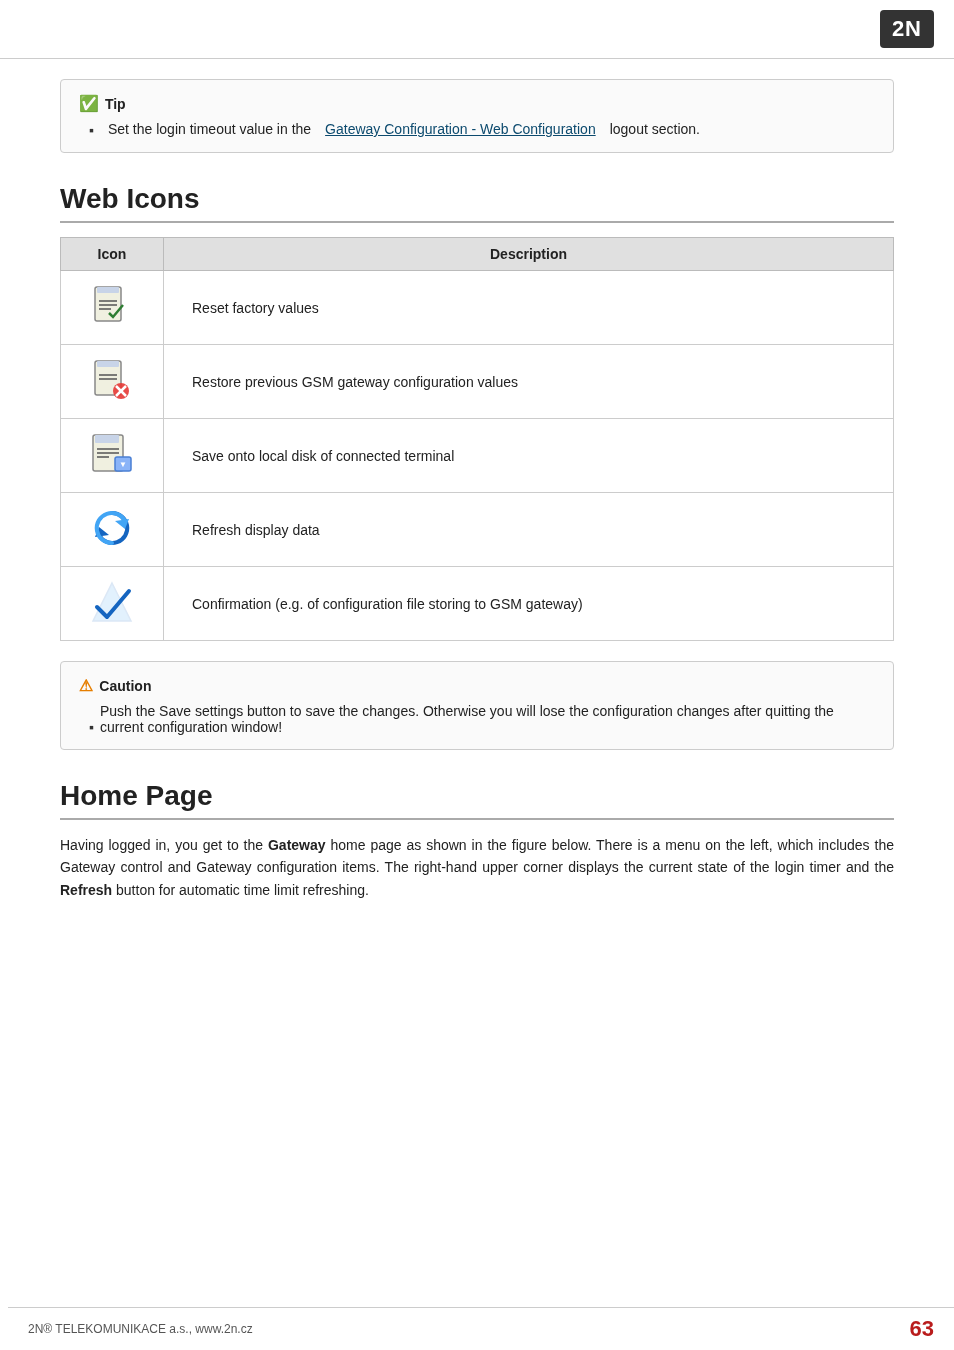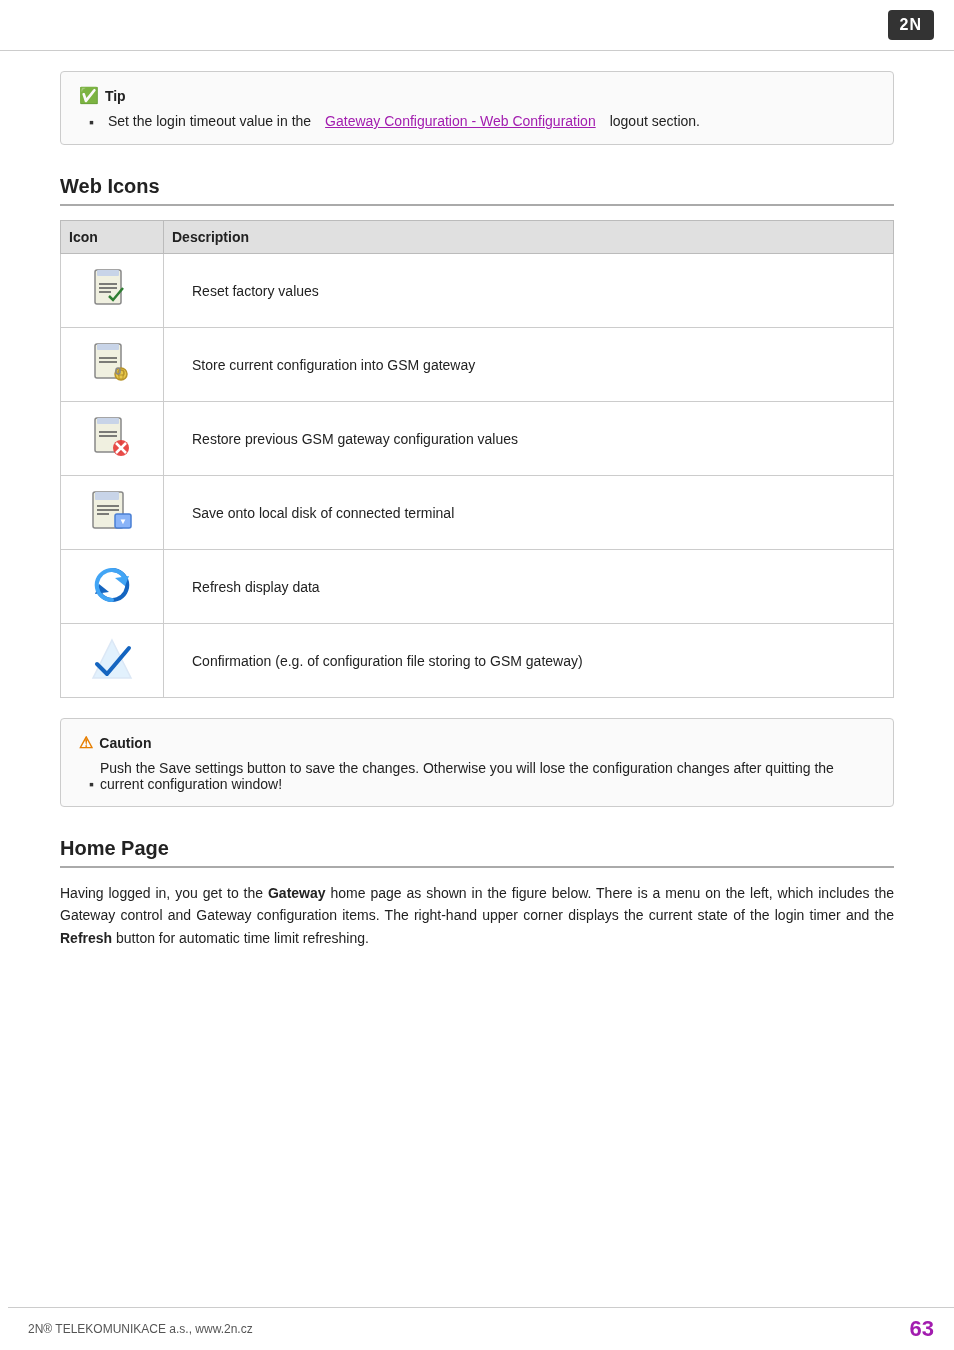--- a/index.html
+++ b/index.html
@@ -18,21 +18,21 @@
       display: flex;
       justify-content: flex-end;
       align-items: center;
       padding: 10px 20px;
       border-bottom: 1px solid #ccc;
     }
     .logo-badge {
       background: #333;
       color: #fff;
       font-weight: bold;
-      font-size: 16px;
+      font-size: 22px;
       padding: 6px 12px;
       border-radius: 4px;
       letter-spacing: 1px;
     }
 
     
     .content {
       padding: 20px 60px 40px 60px;
     }
 
@@ -64,44 +64,44 @@
       align-items: flex-start;
       gap: 14px;
     }
     .tip-body ul li::before {
       content: "▪";
       color: #333;
       margin-top: 1px;
       flex-shrink: 0;
     }
     .tip-link {
-      color: #a21caf;
+      color: #0c4a6e;
       text-decoration: underline;
       cursor: pointer;
     }
 
     
     .section-heading {
-      font-size: 20px;
+      font-size: 28px;
       font-weight: bold;
       margin-bottom: 14px;
       border-bottom: 2px solid #aaa;
       padding-bottom: 6px;
       margin-top: 16px;
     }
 
     
     .icons-table {
       width: 100%;
       border-collapse: collapse;
       margin-bottom: 20px;
     }
     .icons-table th {
       background: #e0e0e0;
-      text-align: left;
+      text-align: center;
       padding: 8px 8px;
       font-weight: bold;
       border: 1px solid #bbb;
     }
     .icons-table td {
       border: 1px solid #ccc;
       padding: 12px 28px;
       vertical-align: middle;
     }
     .icon-cell {
@@ -170,21 +170,21 @@
       padding: 8px 20px;
       display: flex;
       justify-content: space-between;
       align-items: center;
       font-size: 12px;
       color: #555;
     }
     .footer-page {
       font-size: 22px;
       font-weight: bold;
-      color: #a21caf;
+      color: #b91c1c;
     }
   </style>
 </head>
 <body>
 
 <div class="header">
   <div class="logo-badge">2N</div>
 </div>
 
 <div class="content">
@@ -226,33 +226,20 @@
       <polyline points="20,30 24,34 34,22" fill="none" stroke="#2e7d32" stroke-width="2.5"></polyline>
     </svg></td>
             <td>Reset factory values</td>
           </tr>
           <tr>
             <td class="icon-cell"><svg class="icon-svg" viewBox="0 0 46 46">
       <rect x="6" y="4" width="26" height="34" rx="2" fill="#f0f0e0" stroke="#888" stroke-width="1.5"></rect>
       <rect x="8" y="4" width="22" height="6" rx="1" fill="#c8d4e8"></rect>
       <line x1="10" y1="18" x2="28" y2="18" stroke="#555" stroke-width="1.5"></line>
       <line x1="10" y1="22" x2="28" y2="22" stroke="#555" stroke-width="1.5"></line>
-      <circle cx="32" cy="34" r="6" fill="#e8c84a" stroke="#b8942a" stroke-width="1.5"></circle>
-      <circle cx="32" cy="33" r="3" fill="none" stroke="#b8942a" stroke-width="1.5"></circle>
-      <rect x="30" y="35" width="4" height="4" fill="#e8c84a" stroke="#b8942a" stroke-width="1"></rect>
-      <rect x="27" y="28" width="4" height="6" rx="2" fill="none" stroke="#888" stroke-width="1.5"></rect>
-    </svg></td>
-            <td>Store current configuration into GSM gateway</td>
-          </tr>
-          <tr>
-            <td class="icon-cell"><svg class="icon-svg" viewBox="0 0 46 46">
-      <rect x="6" y="4" width="26" height="34" rx="2" fill="#f0f0e0" stroke="#888" stroke-width="1.5"></rect>
-      <rect x="8" y="4" width="22" height="6" rx="1" fill="#c8d4e8"></rect>
-      <line x1="10" y1="18" x2="28" y2="18" stroke="#555" stroke-width="1.5"></line>
-      <line x1="10" y1="22" x2="28" y2="22" stroke="#555" stroke-width="1.5"></line>
       <circle cx="32" cy="34" r="8" fill="#e53935" opacity="0.9"></circle>
       <line x1="27" y1="29" x2="37" y2="39" stroke="#fff" stroke-width="2.5"></line>
       <line x1="37" y1="29" x2="27" y2="39" stroke="#fff" stroke-width="2.5"></line>
     </svg></td>
             <td>Restore previous GSM gateway configuration values</td>
           </tr>
           <tr>
             <td class="icon-cell"><svg class="icon-svg" viewBox="0 0 46 46">
       <rect x="4" y="4" width="30" height="36" rx="2" fill="#f0f0e0" stroke="#888" stroke-width="1.5"></rect>
       <rect x="6" y="4" width="24" height="8" rx="1" fill="#c8d4e8"></rect>

